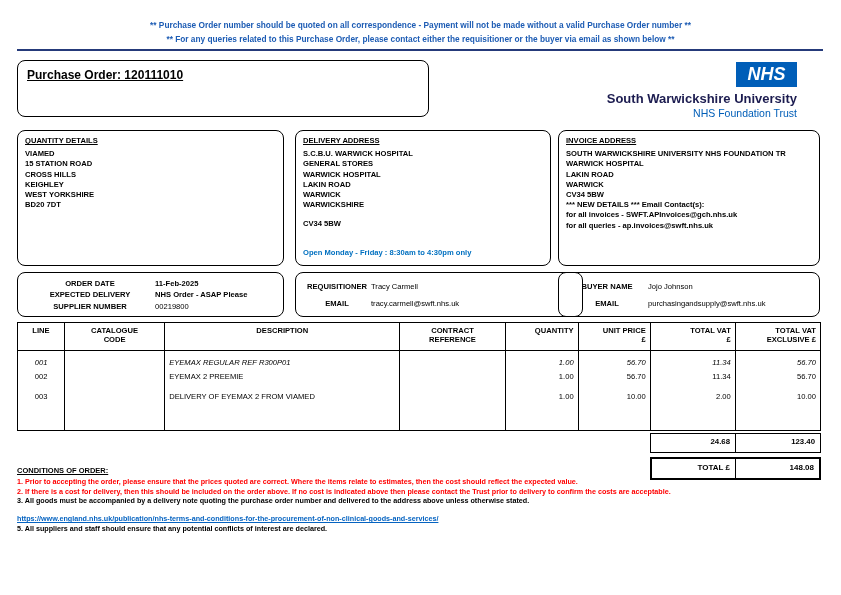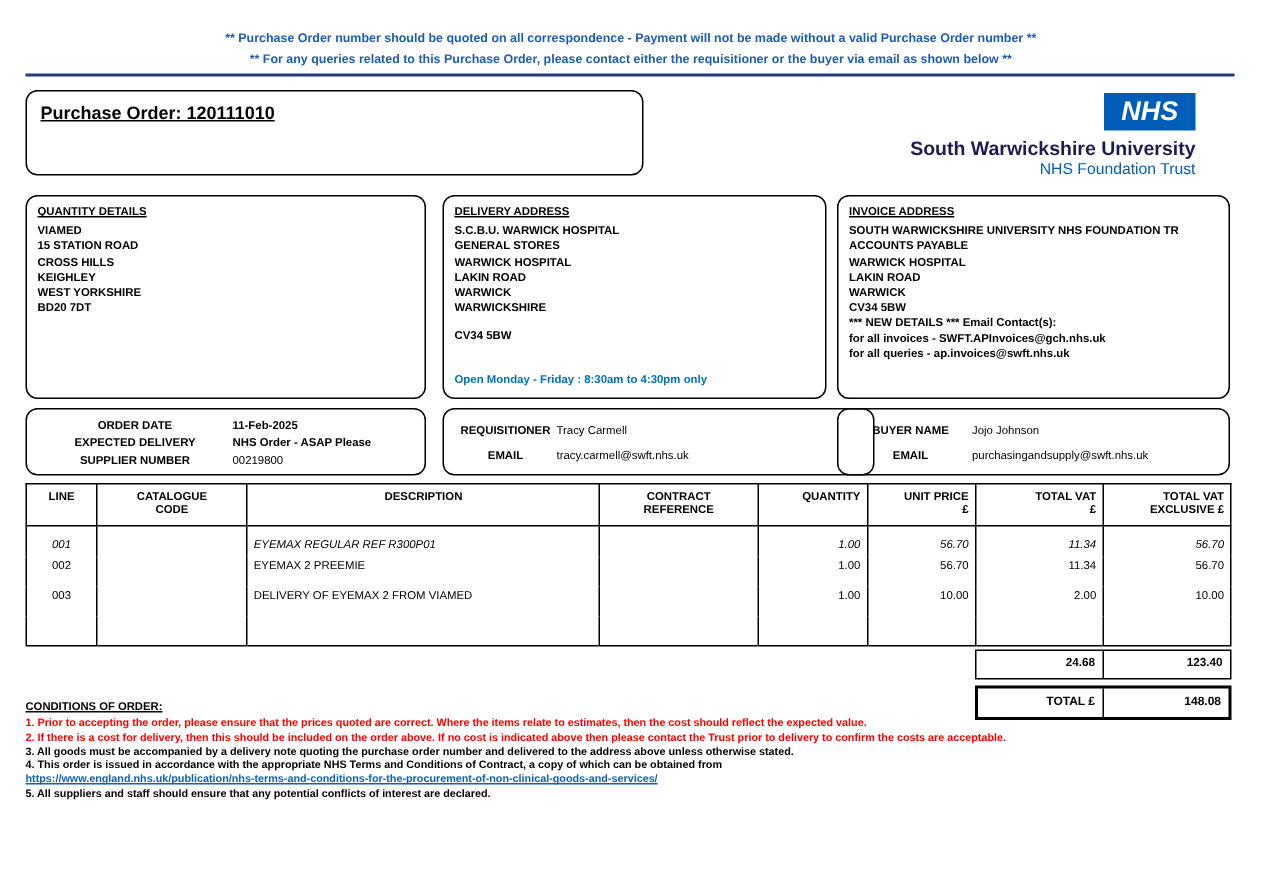--- a/index.html
+++ b/index.html
@@ -89,21 +89,20 @@
   <div class="addr-line">LAKIN ROAD</div>
   <div class="addr-line">WARWICK</div>
   <div class="addr-line">WARWICKSHIRE</div>
   <div class="addr-line postcode">CV34 5BW</div>
   <div class="addr-line hours">Open Monday - Friday : 8:30am to 4:30pm only</div>
 </div>
 
 <div class="abs addr-box" style="left:558px;width:262px">
   <div class="addr-title">INVOICE ADDRESS</div>
   <div class="addr-line">SOUTH WARWICKSHIRE UNIVERSITY NHS FOUNDATION TR</div>
-  <div class="addr-line">ACCOUNTS PAYABLE</div>
   <div class="addr-line">WARWICK HOSPITAL</div>
   <div class="addr-line">LAKIN ROAD</div>
   <div class="addr-line">WARWICK</div>
   <div class="addr-line">CV34 5BW</div>
   <div class="addr-line new-details">*** NEW DETAILS *** Email Contact(s):</div>
   <div class="addr-line">for all invoices - SWFT.APInvoices@gch.nhs.uk</div>
   <div class="addr-line">for all queries - ap.invoices@swft.nhs.uk</div>
 </div>
 
 <div class="abs info-box" style="left:17px;width:267px">
@@ -239,17 +238,17 @@
   <div class="tot-cell first">TOTAL £</div>
   <div class="tot-cell">148.08</div>
 </div>
 
 <div class="abs conditions">
   <div class="cond-title">CONDITIONS OF ORDER:</div>
   <div class="cond red">1. Prior to accepting the order, please ensure that the prices quoted are correct. Where the items relate to estimates, then the cost should reflect the expected value.</div>
   <div class="cond red">2. If there is a cost for delivery, then this should be included on the order above. If no cost is indicated above then please contact the Trust prior to delivery to confirm the costs are acceptable.</div>
   <div class="cond">3. All goods must be accompanied by a delivery note quoting the purchase order number and delivered to the address above unless otherwise stated.</div>
   <div class="cond">
-    <span>4. This order is issued in accordance with the appropriate NHS Terms and Conditions of Contract, a copy of which can be obtained from</span><br>
+    <br>
     <a class="link" href="#">https://www.england.nhs.uk/publication/nhs-terms-and-conditions-for-the-procurement-of-non-clinical-goods-and-services/</a>
   </div>
   <div class="cond">5. All suppliers and staff should ensure that any potential conflicts of interest are declared.</div>
 </div>
 
 </body></html>

